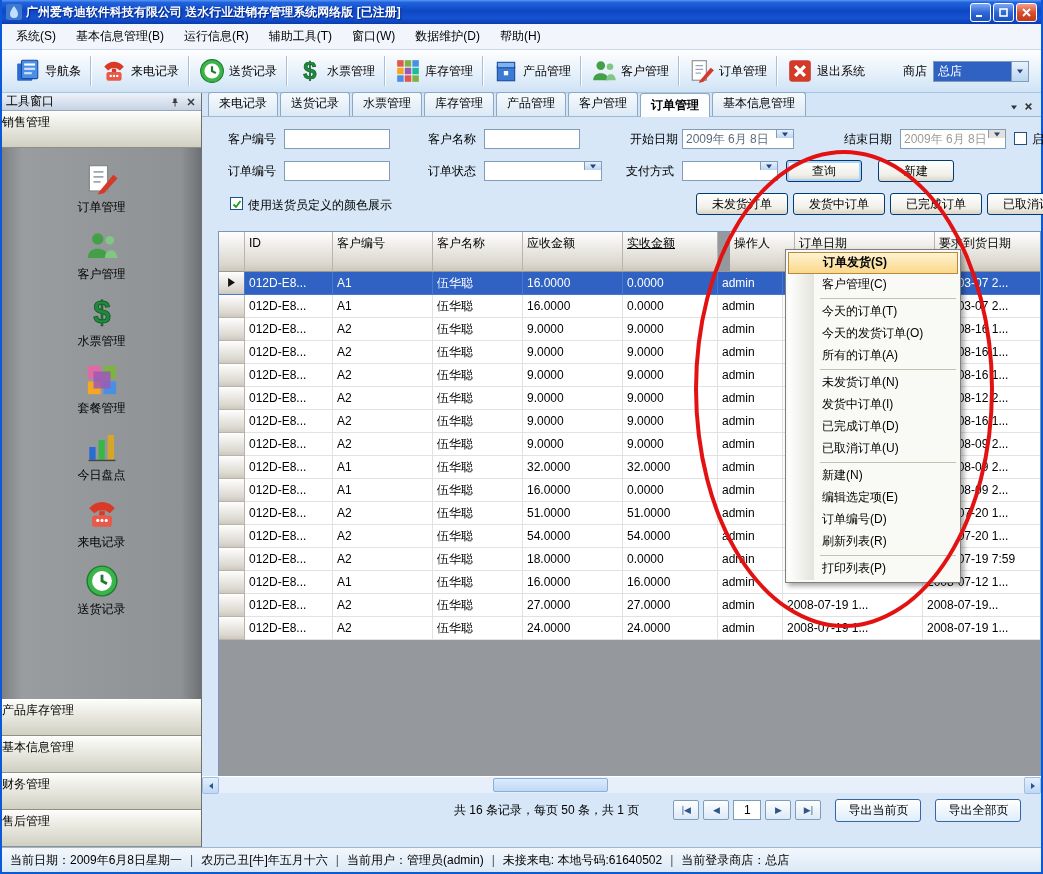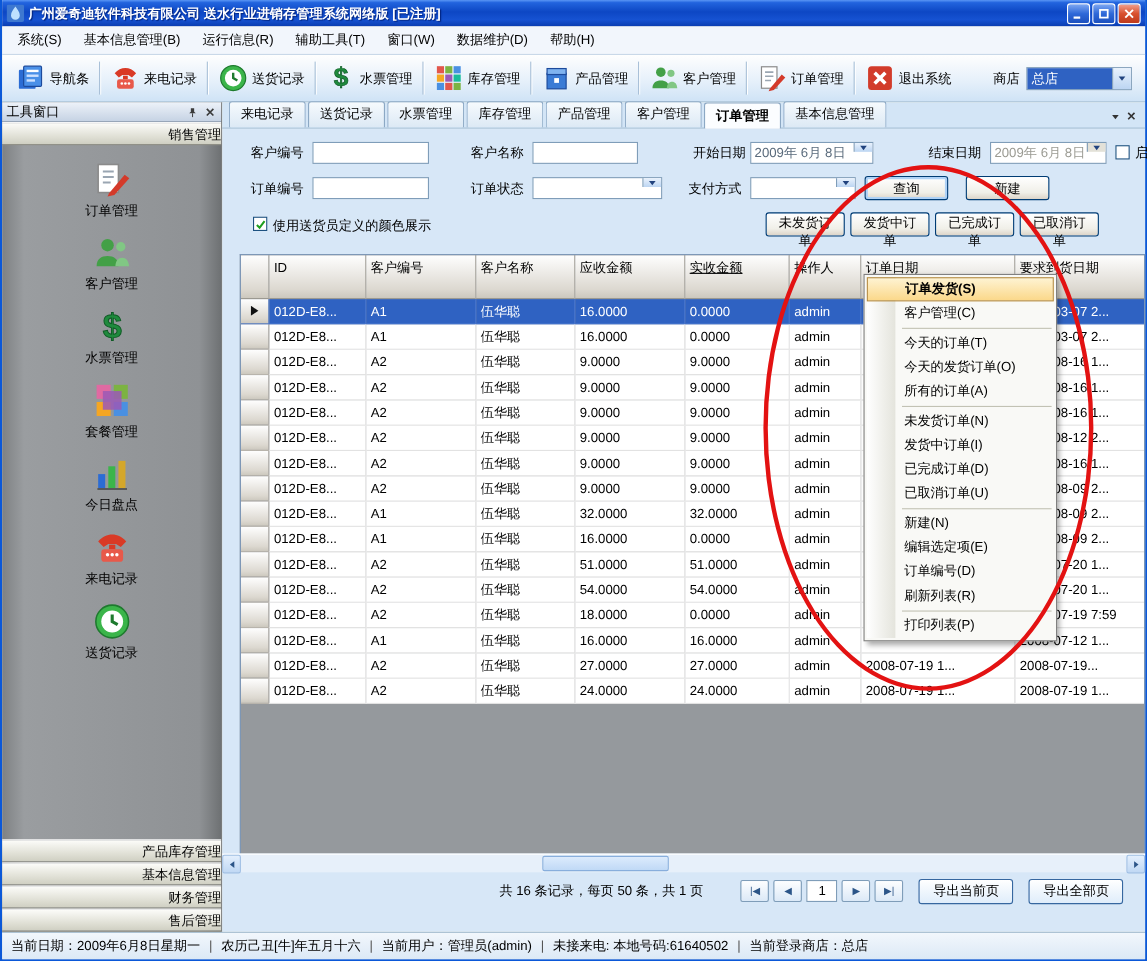--- a/index.html
+++ b/index.html
@@ -36,21 +36,21 @@
   .combo-btn svg{width:8px;height:8px}
   
   .main{display:flex;height:754px;}
   .sidebar{width:200px;background:linear-gradient(90deg,#7E8183,#9A9DA0 10%,#8F9295 90%,#6E7173);
     display:flex;flex-direction:column;border-right:1px solid #6E7173;}
   .side-caption{height:18px;background:linear-gradient(180deg,#EDF2F9,#C6D3E4);border-bottom:1px solid #98A6B8;
     display:flex;align-items:center;padding:0 4px;gap:4px;}
   .side-caption .cap-text{flex:1}
   .cap-ic{width:12px;height:12px;display:inline-flex;align-items:center;justify-content:center;font-size:10px;color:#333}
   .cap-ic svg{width:10px;height:10px}
-  .side-group-title,.side-bottom-bar{height:21px;line-height:20px;text-align:right;
+  .side-group-title,.side-bottom-bar{height:37px;line-height:20px;text-align:left;
     background:linear-gradient(180deg,#FCFCF9,#DDDDD2 70%,#CFCFC2);border-top:1px solid #FFFFFF;border-bottom:1px solid #8F8F86;}
   .side-items{flex:1;display:flex;flex-direction:column;align-items:center;padding-top:14px;gap:13px;overflow:hidden}
   .side-item{display:flex;flex-direction:column;align-items:center;gap:3px;cursor:pointer}
   .side-item .ticon{width:34px;height:34px;display:inline-flex}
   .side-bottom{margin-top:auto}
   
   .content{flex:1;display:flex;flex-direction:column;min-width:0}
   .tabbar{height:24px;background:#D3E5F6;display:flex;align-items:flex-end;padding:2px 4px 0 6px;border-bottom:1px solid #9DB8D2}
   .tabs{display:flex;gap:2px;flex:1}
   .tab{padding:2px 10px 3px;border:1px solid #8CA8C4;border-bottom:none;border-radius:3px 3px 0 0;
@@ -66,21 +66,21 @@
   .combo{position:absolute;height:20px;border:1px solid #7F9DB9;background:#fff;display:flex;align-items:flex-start}
   .combo .combo-val{flex:1;padding:2px 3px;line-height:15px;color:#5A6B7C;white-space:nowrap;overflow:hidden}
   .combo.disabled .combo-val{color:#9B9B93}
   .combo.disabled .combo-btn{background:#E3E1D8}
   .cb{position:absolute;width:13px;height:13px;border:1px solid #1C5180;background:#fff;display:inline-flex;
     align-items:center;justify-content:center;font-size:11px;font-weight:bold;color:#1E9E1E;cursor:pointer}
   .xp-btn{position:absolute;height:22px;border:1px solid #003C74;border-radius:3px;font-size:12px;cursor:pointer;
     background:linear-gradient(180deg,#FFFFFF,#F0EFE8 70%,#DCD4C8);padding:0 6px;font-family:inherit}
   .xp-btn.focused{box-shadow:inset 0 0 0 2px #AFD2F6}
   .status-buttons{position:absolute;left:494px;top:76px;display:flex;gap:5px}
-  .status-buttons .xp-btn{position:static;width:72px}
+  .status-buttons .xp-btn{position:static;width:92px}
   
   .grid-wrap{flex:1;display:flex;flex-direction:column;min-height:0;margin-top:2px}
   .grid{margin-left:16px;flex:1;display:flex;flex-direction:column;overflow:hidden;background:#95999D;border:1px solid #7A96B8;border-bottom:none}
   .grid-header{display:flex;flex:none;height:40px}
   .gh-cell{flex:none;background:linear-gradient(180deg,#FEFEFE,#DCD8D0 80%,#CCC8BE);border-right:1px solid #B8B4AC;
     border-bottom:1px solid #9C9890;line-height:23px;padding-left:4px;white-space:nowrap;overflow:hidden}
   .sel-cell{width:26px;padding-left:0;text-align:center}
   .grid-rows{flex:none}
   .g-row{display:flex;height:23px}
   .g-cell{flex:none;background:#fff;border-right:1px solid #E2E2E2;border-bottom:1px solid #E2E2E2;
@@ -478,21 +478,21 @@
 
         <div class="grid-wrap">
           <div class="grid">
             <div class="grid-header" id="grid-header">
                 <div class="gh-cell sel-cell"></div>
                 <div class="gh-cell" style="width: 88px;">ID</div>
                 <div class="gh-cell" style="width: 100px;">客户编号</div>
                 <div class="gh-cell" style="width: 90px;">客户名称</div>
                 <div class="gh-cell" style="width: 100px;">应收金额</div>
                 <div class="gh-cell" style="width: 95px; text-decoration: underline;">实收金额</div>
-                <div class="gh-cell" style="width: 65px;">操作人</div>
+                <div class="gh-cell" style="width: 65px; margin-left: 12px;">操作人</div>
                 <div class="gh-cell" style="width: 140px;">订单日期</div>
                 <div class="gh-cell" style="width: 140px;">要求到货日期</div>
               </div>
             <div class="grid-rows" id="grid-rows">
                 <div class="g-row selected">
                   <div class="g-cell sel-cell">
                     <span class="row-arrow"><svg viewBox="0 0 8 8" width="8" height="8">
                         <path d="M1 0v8l6-4z" fill="#111"></path>
                       </svg></span>
                   </div>

